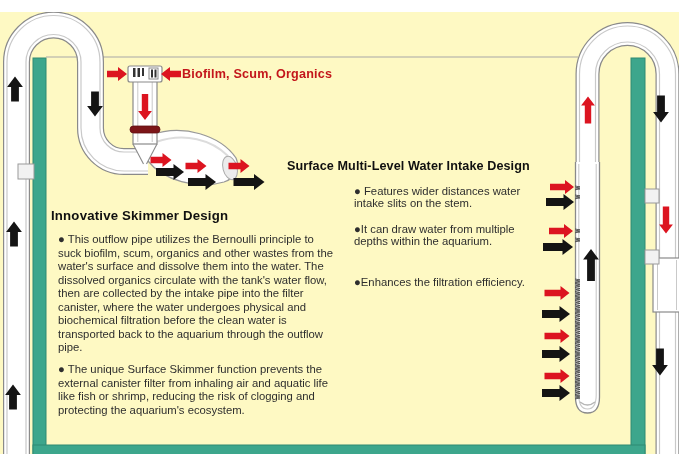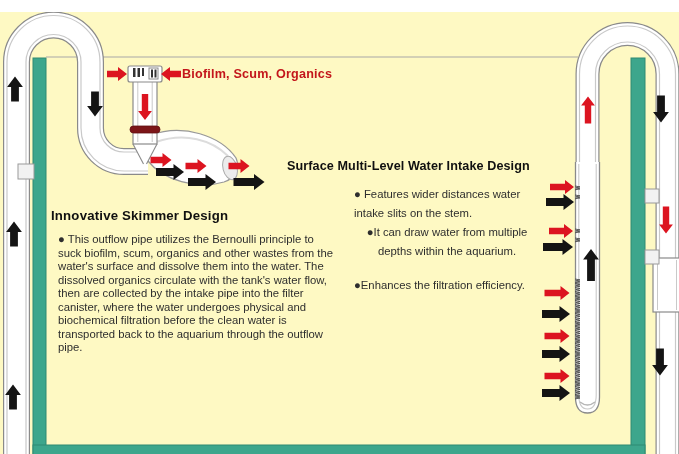--- a/index.html
+++ b/index.html
@@ -5,21 +5,21 @@
   html,body{margin:0;padding:0;background:#fff;overflow:hidden;}
   .stage{position:relative;width:679px;height:454px;background:#fef9c3;
          font-family:"Liberation Sans", sans-serif;margin-top:12px;}
   svg{position:absolute;left:0;top:0;}
   .txt{position:absolute;color:var(--body-text);}
   .label-red{font-weight:bold;font-size:12.6px;color:var(--label-red);letter-spacing:.2px;}
   .heading{font-weight:bold;color:var(--heading-text);}
   .heading-left{font-size:13.2px;letter-spacing:.2px;}
   .heading-right{font-size:12.6px;letter-spacing:.1px;}
   .para{font-size:11.3px;line-height:13.5px;width:278px;}
-  .bullet{font-size:11.3px;line-height:19px;width:186px;}
+  .bullet{font-size:11.3px;line-height:12px;width:186px;}
   .nowrap{white-space:nowrap;width:auto;}
 </style>
 </head>
 <body>
 
 <div class="stage">
 
   <svg width="679" height="454" viewBox="0 0 679 454">
 
     <g>
@@ -139,18 +139,19 @@
         <polygon points="0,-3.9 17.5,-3.9 17.5,-7.9 28,0 17.5,7.9 17.5,3.9 0,3.9" fill="#141414" transform="translate(556,342) rotate(0) translate(-14,0)"></polygon>
         <polygon points="0,-3.2 16,-3.2 16,-6.9 25,0 16,6.9 16,3.2 0,3.2" fill="#DC1420" transform="translate(557,364) rotate(0) translate(-12.5,0)"></polygon>
         <polygon points="0,-3.9 17.5,-3.9 17.5,-7.9 28,0 17.5,7.9 17.5,3.9 0,3.9" fill="#141414" transform="translate(556,381) rotate(0) translate(-14,0)"></polygon>
       </g>
   </svg>
 
   <div class="txt label-red" style="left:182px;top:55px;">Biofilm, Scum, Organics</div>
 
   <div class="txt heading heading-left" style="left:51px;top:196px;">Innovative Skimmer Design</div>
   <div class="txt para" style="left:58px;top:221px;">● This outflow pipe utilizes the Bernoulli principle to suck biofilm, scum, organics and other wastes from the water's surface and dissolve them into the water. The dissolved organics circulate with the tank's water flow, then are collected by the intake pipe into the filter canister, where the water undergoes physical and biochemical filtration before the clean water is transported back to the aquarium through the outflow pipe.</div>
+  <div class="txt para" style="left:58px;top:351px;">● The unique Surface Skimmer function prevents the external canister filter from inhaling air and aquatic life like fish or shrimp, reducing the risk of clogging and protecting the aquarium's ecosystem.</div>
 
   <div class="txt heading heading-right" style="left:287px;top:147px;">Surface Multi-Level Water Intake Design</div>
   <div class="txt bullet" style="left:354px;top:173px;">● Features wider distances water intake slits on the stem.</div>
-  <div class="txt bullet" style="left:354px;top:211px;text-align:center;">●It can draw water from multiple depths within the aquarium.</div>
+  <div class="txt bullet" style="left:354px;top:211px;">●It can draw water from multiple depths within the aquarium.</div>
   <div class="txt bullet nowrap" style="left:354px;top:264px;">●Enhances the filtration efficiency.</div>
 </div>
 
 </body></html>

